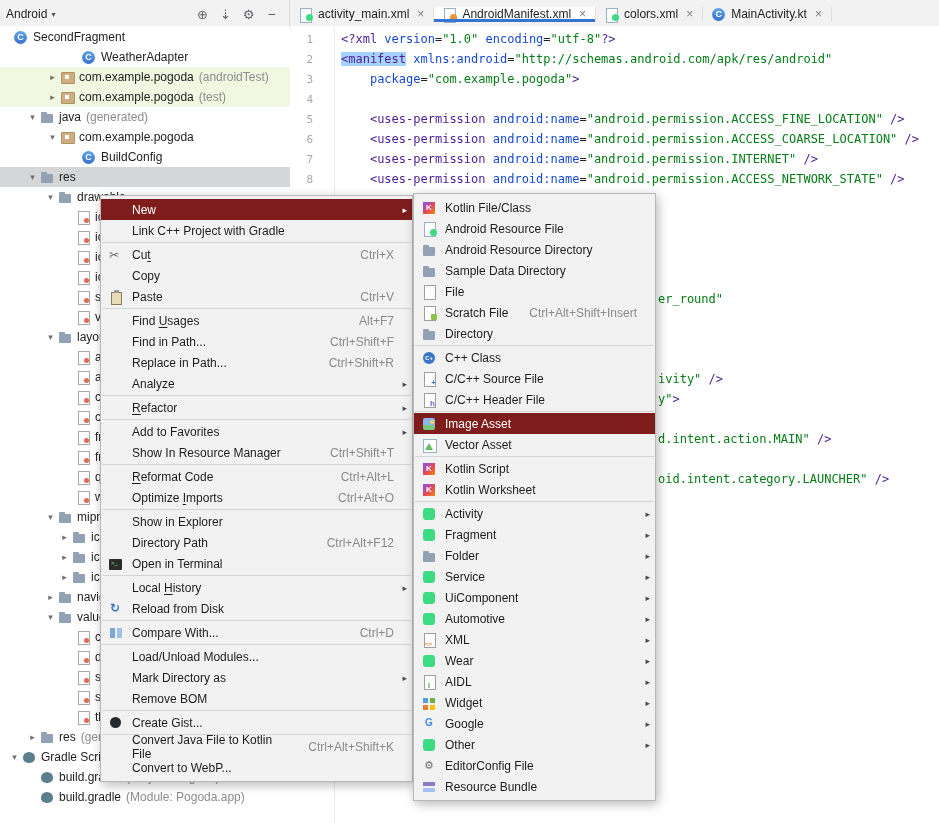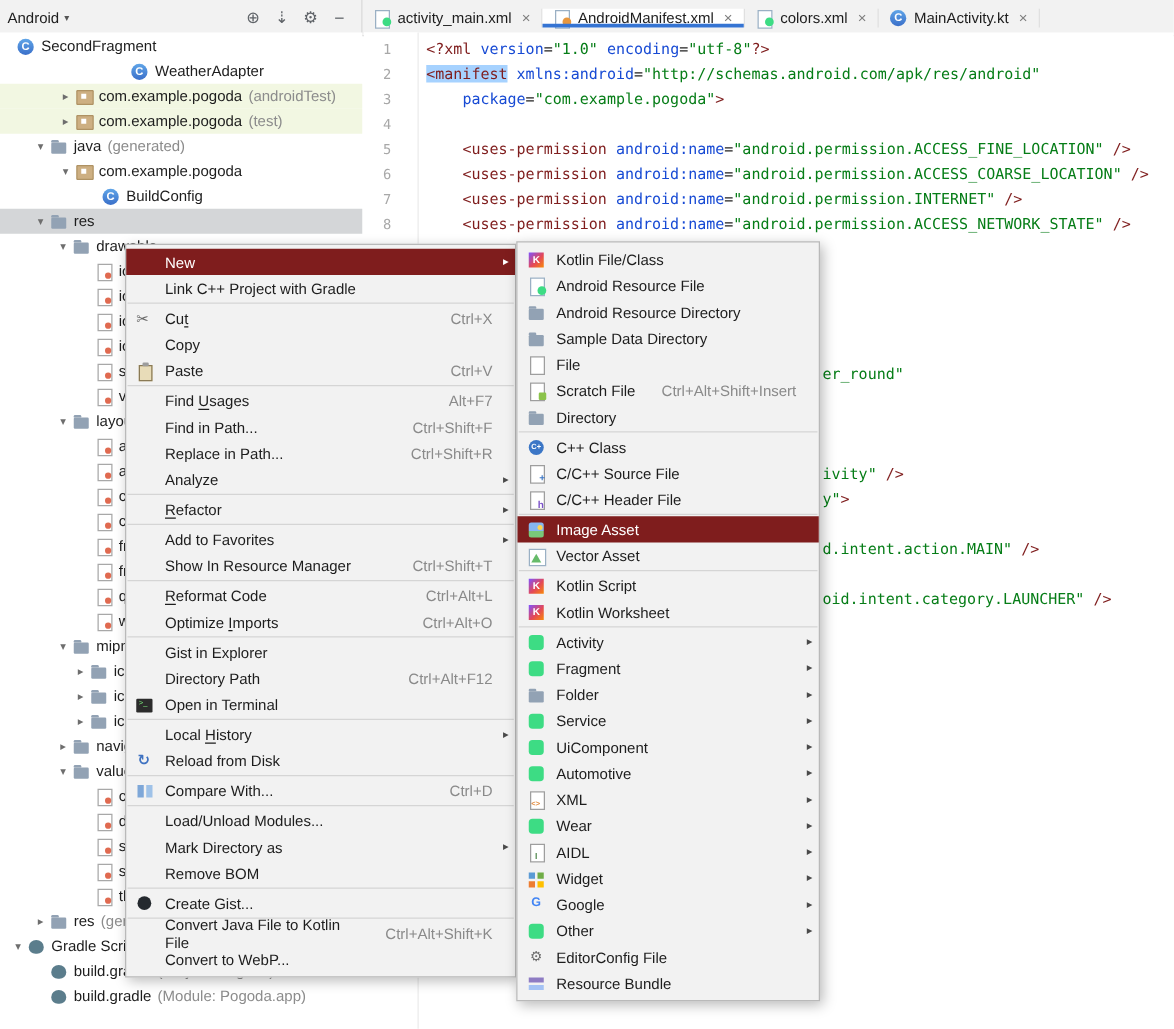--- a/index.html
+++ b/index.html
@@ -73,21 +73,21 @@
 
   
   .editor { position:absolute; top:26px; left:291px; right:0; bottom:0; background:#fff;
     font-family:"DejaVu Sans Mono","Liberation Mono",monospace; font-size:12px; }
   .gutterbg { position:absolute; top:0; left:0; width:44px; bottom:0; background:#ffffff;
     border-right:1px solid #ececec; }
   .codewrap { position:relative; padding-top:3px; }
   .cline { height:20px; display:flex; align-items:center; }
   .ln { width:44px; flex:none; text-align:right; padding-right:22px; color:#a8a8a8; font-size:11px; }
   .lc { white-space:pre; padding-left:6px; }
-  .tk-x { color:#7f1d1d; }
+  .tk-x { color:#4c1d95; }
   .tk-a { color:#174ad4; }
   .tk-v { color:#067d17; }
   .tk-p { color:#222222; }
   .tk-h { background:#a6d2ff; }
   .frag { position:absolute; height:20px; display:flex; align-items:center; white-space:pre; }
 
   
   .menu { position:absolute; background:#f2f2f2; border:1px solid #b9b9b9;
     box-shadow:2px 3px 10px rgba(0,0,0,.28); padding:3px 0; }
   .cmenu { left:100px; top:195px; width:313px; z-index:40; }
@@ -208,21 +208,21 @@
     </div>
 </div>
 
 <aside class="tree">
     <div class="tree-row" style="">
     <span class="twisty"></span>
     <span class="ticon ic-kclass"></span>
     <span class="tlabel">SecondFragment</span>
 
   </div>
-    <div class="tree-row" style="padding-left: 68px; margin-left: 23px;">
+    <div class="tree-row" style="padding-left: 68px;">
     <span class="twisty"></span>
     <span class="ticon ic-kclass"></span>
     <span class="tlabel">WeatherAdapter</span>
 
   </div>
     <div class="tree-row green" style="padding-left: 46px;">
     <span class="twisty">▸</span>
     <span class="ticon ic-pkg"></span>
     <span class="tlabel">com.example.pogoda</span>
     <span class="tsuffix">(androidTest)</span>
@@ -576,21 +576,21 @@
   </div>
     <div class="mi">
     <span class="micon"></span>
     <span class="mlabel">Optimize <u>I</u>mports</span>
     <span class="msc">Ctrl+Alt+O</span>
     <span class="marrow"></span>
   </div>
     <div class="menu-sep"></div>
     <div class="mi">
     <span class="micon"></span>
-    <span class="mlabel">Gist in Explorer</span>
+    <span class="mlabel">Show in Explorer</span>
     <span class="msc"></span>
     <span class="marrow"></span>
   </div>
     <div class="mi">
     <span class="micon"></span>
     <span class="mlabel">Directory Path</span>
     <span class="msc">Ctrl+Alt+F12</span>
     <span class="marrow"></span>
   </div>
     <div class="mi">

